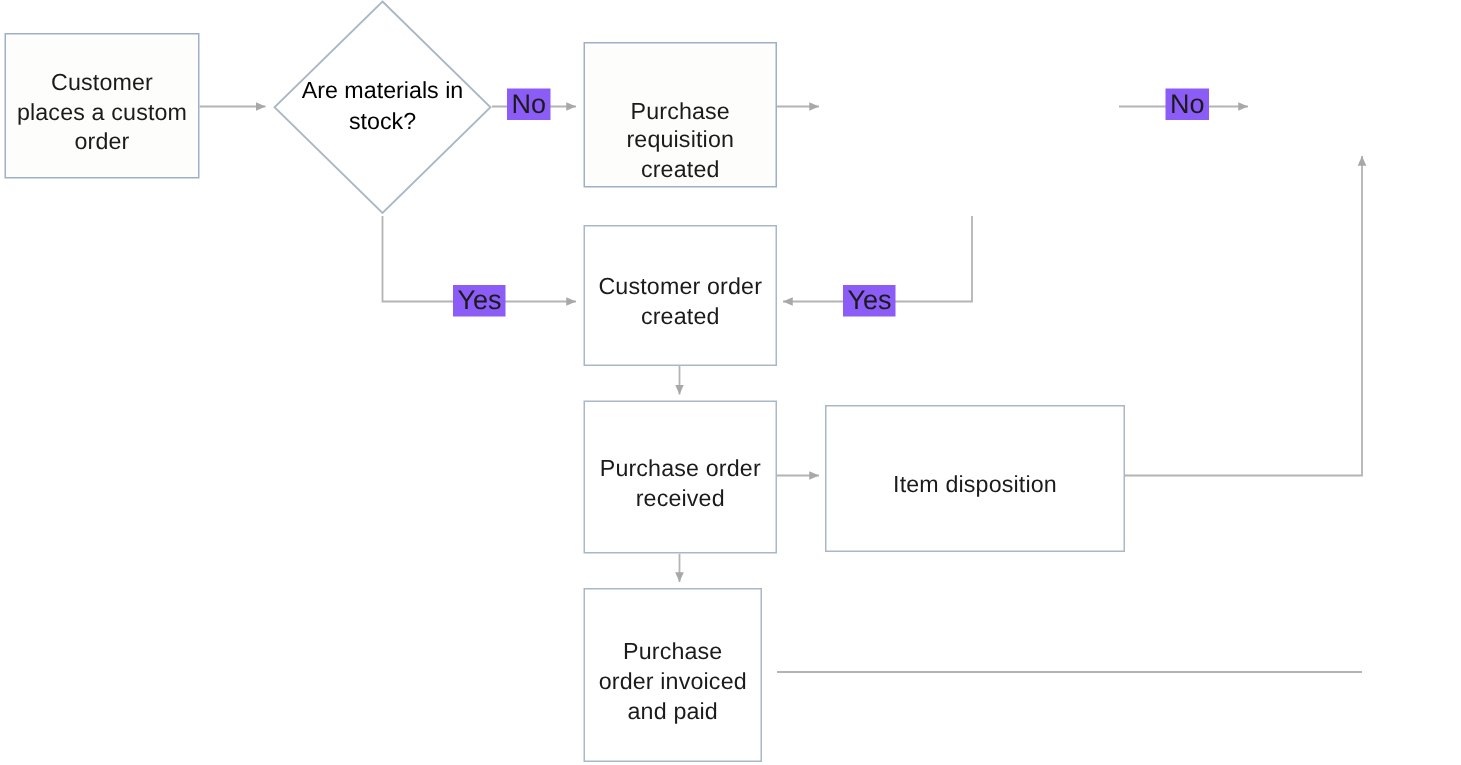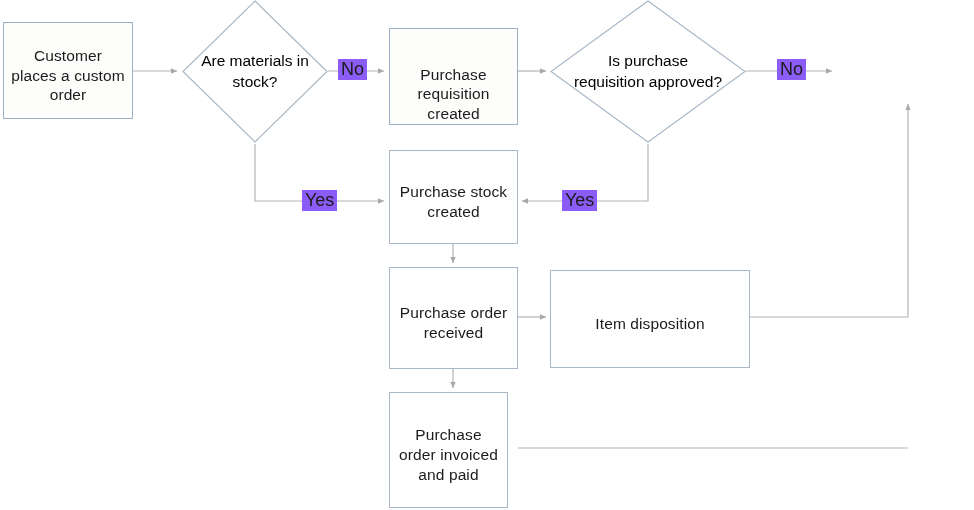--- a/index.html
+++ b/index.html
@@ -134,30 +134,24 @@
     <svg width="146" height="143" viewBox="0 0 146 143" xmlns="http://www.w3.org/2000/svg">
       <polygon points="73,1 145,71.5 73,142 1,71.5" fill="#ffffff" stroke="#a9b7c6" stroke-width="1.2"></polygon>
     </svg>
     <div class="dlabel">Are materials in stock?</div>
   </div>
 
   <div class="node proc" style="left:389px; top:28px; width:129px; height:97px;align-items:flex-end;">
     <span>Purchase requisition created</span>
   </div>
 
-  <div class="decision-wrap" style="left:550px; top:0px; width:196px; height:143px;">
-    <svg width="196" height="143" viewBox="0 0 196 143" xmlns="http://www.w3.org/2000/svg">
-      <polygon points="98,1 195,71.5 98,142 1,71.5" fill="#ffffff" stroke="#a9b7c6" stroke-width="1.2"></polygon>
-    </svg>
-    <div class="dlabel" style="padding:0 22px; box-sizing:border-box;">Is purchase requisition approved?</div>
-  </div>
 
 
   <div class="node proc-plain" style="left:389px; top:150px; width:129px; height:94px;">
-    <span>Purchase stock created</span>
+    <span>Customer order created</span>
   </div>
 
   <div class="node proc-plain" style="left:550px; top:270px; width:200px; height:98px;">
     <span>Item disposition</span>
   </div>
 
   <div class="node proc-plain" style="left:389px; top:267px; width:129px; height:102px;">
     <span>Purchase order received</span>
   </div>
 

